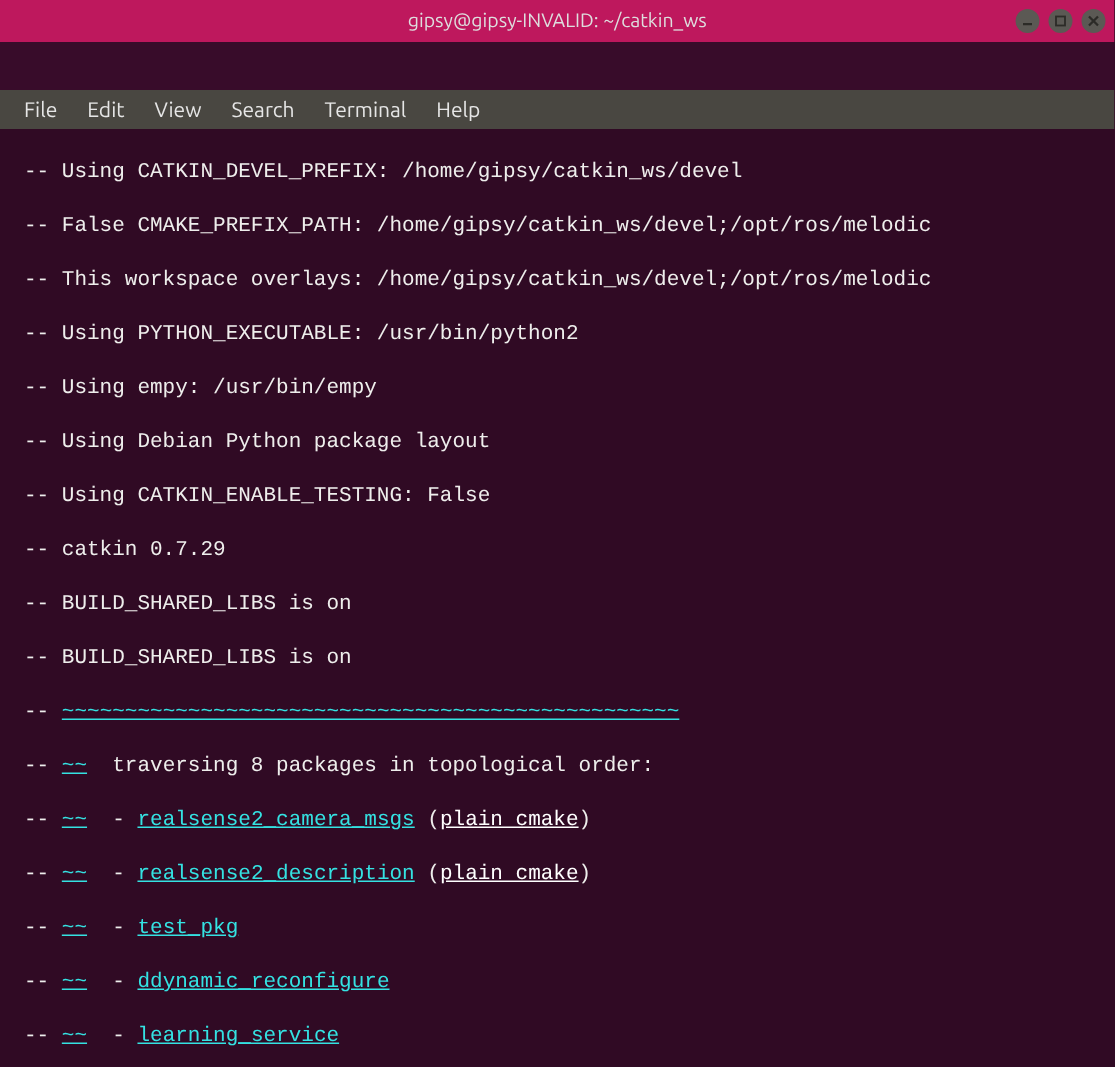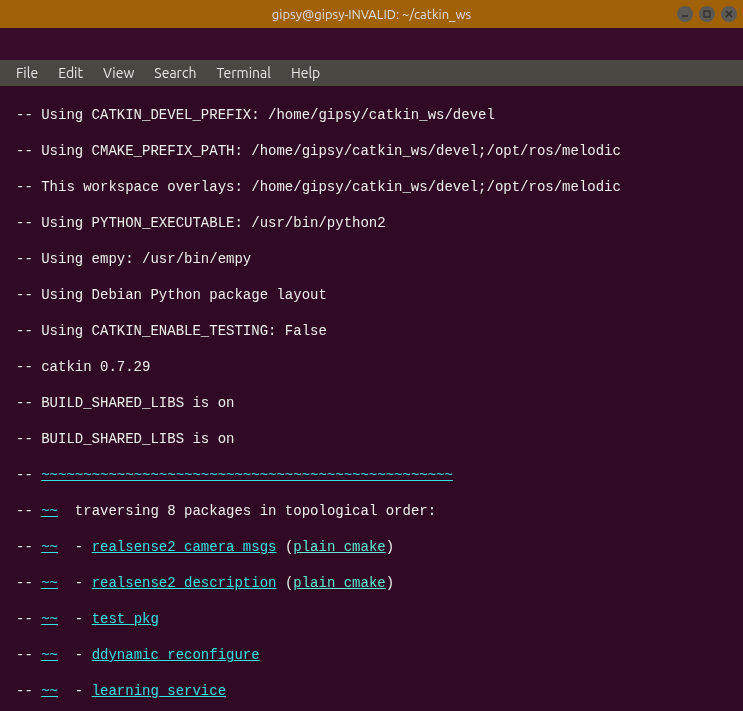--- a/index.html
+++ b/index.html
@@ -5,21 +5,21 @@
   * { margin: 0; padding: 0; box-sizing: border-box; }
   body {
     font-family: "Liberation Mono", "DejaVu Sans Mono", monospace;
     font-size: 14px;
     background: #380c2a;
     width: 743px;
     height: 711px;
     overflow: hidden;
   }
   .titlebar {
-    background: #a16207;
+    background: #be185d;
     height: 28px;
     display: flex;
     align-items: center;
     justify-content: center;
     position: relative;
     color: #dcdcdc;
     font-family: "Ubuntu", sans-serif;
     font-size: 13px;
   }
   .titlebar .title { color: #dedede; }
@@ -61,21 +61,21 @@
     line-height: 18px;
     white-space: pre;
     height: calc(100% - 54px);
     overflow: hidden;
     font-size: 14px;
     letter-spacing: 0px;
   }
   .line { white-space: pre-wrap; word-break: break-all; }
   .plain { color: #eeeeec; }
   .teal-u { color: #34e2e2; text-decoration: underline; }
-  .red-u { color: #5eead4; text-decoration: underline; }
+  .red-u { color: #ffffff; text-decoration: underline; }
 </style>
 </head>
 <body>
 
 <div class="titlebar">
   <span class="title">gipsy@gipsy-INVALID: ~/catkin_ws</span>
   <div class="window-controls">
     <div class="window-btn">
       <svg viewBox="0 0 8 8">
           <line x1="1" y1="6" x2="7" y2="6" stroke="#2c2b27" stroke-width="1.5"></line>
@@ -99,21 +99,21 @@
   <span class="menu-item">File</span>
   <span class="menu-item">Edit</span>
   <span class="menu-item">View</span>
   <span class="menu-item">Search</span>
   <span class="menu-item">Terminal</span>
   <span class="menu-item">Help</span>
 </div>
 
 <div class="terminal">
 <div class="line plain">-- Using CATKIN_DEVEL_PREFIX: /home/gipsy/catkin_ws/devel</div>
-<div class="line plain">-- Using CMAKE_PREFIX_PATH: /home/gipsy/catkin_ws/devel;/opt/ros/melodic</div>
+<div class="line plain">-- False CMAKE_PREFIX_PATH: /home/gipsy/catkin_ws/devel;/opt/ros/melodic</div>
 <div class="line plain">-- This workspace overlays: /home/gipsy/catkin_ws/devel;/opt/ros/melodic</div>
 <div class="line plain">-- Using PYTHON_EXECUTABLE: /usr/bin/python2</div>
 <div class="line plain">-- Using empy: /usr/bin/empy</div>
 <div class="line plain">-- Using Debian Python package layout</div>
 <div class="line plain">-- Using CATKIN_ENABLE_TESTING: False</div>
 <div class="line plain">-- catkin 0.7.29</div>
 <div class="line plain">-- BUILD_SHARED_LIBS is on</div>
 <div class="line plain">-- BUILD_SHARED_LIBS is on</div>
 <div class="line"><span class="plain">-- </span><span class="teal-u">~~~~~~~~~~~~~~~~~~~~~~~~~~~~~~~~~~~~~~~~~~~~~~~~~</span></div>
 <div class="line"><span class="plain">-- </span><span class="teal-u">~~</span><span class="plain">  traversing 8 packages in topological order:</span></div>

